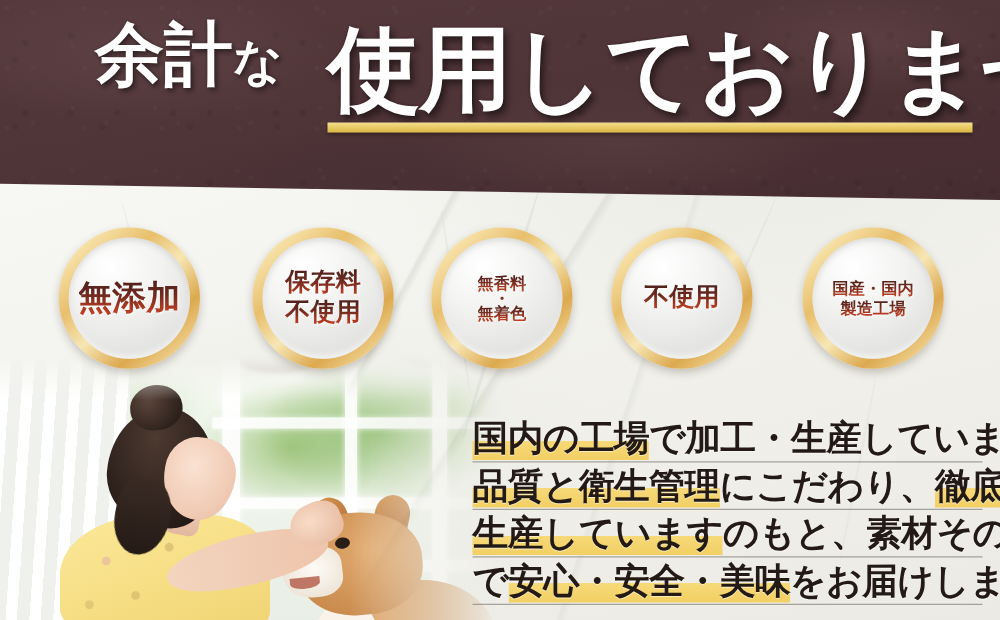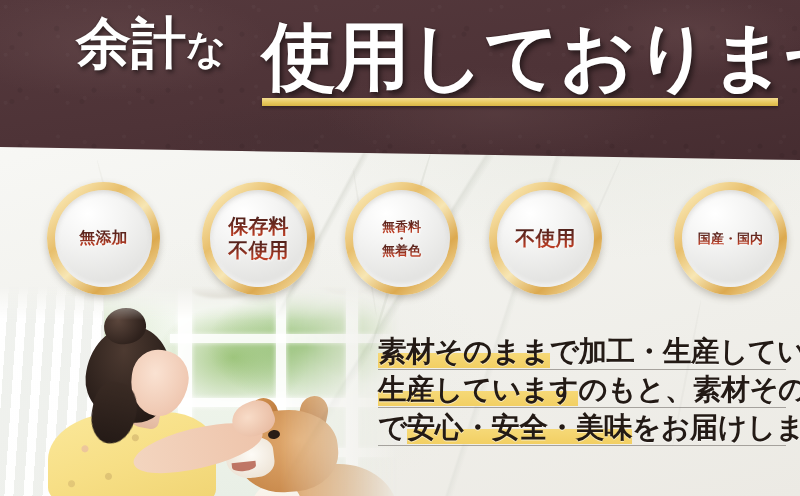--- a/index.html
+++ b/index.html
@@ -186,21 +186,21 @@
     display:flex; flex-direction:column; align-items:center; justify-content:center;
     line-height:1.18;
   }
   .badge-text {
     font-weight:bold; white-space:nowrap; text-align:center;
     background:linear-gradient(180deg,#4a1f1a 0%,#6d2a20 40%,#b23a22 78%,#c8452a 100%);
     -webkit-background-clip:text; background-clip:text;
     -webkit-text-fill-color:transparent; color:#7a2a1e;
     filter:drop-shadow(1px 1px 1px rgba(255,255,255,.8));
   }
-  .bt-1line { font-size:16px; letter-spacing:.01em; }
+  .bt-1line { font-size:27px; letter-spacing:.01em; }
   .bt-2line { font-size:20px; letter-spacing:.01em; }
   .bt-3line { font-size:13px; letter-spacing:.005em; }
   .bt-dot   { font-size:13px; line-height:.7; }
 
   
   .copy {
     position:absolute; left:378px; top:332px; width:408px;
   }
   .copy-line {
     position:relative; height:38px;
@@ -299,29 +299,33 @@
       <div class="badge-text bt-3line">無着色</div>
     </div>
   </div>
 
   <div class="badge" style="left:489px; top:182px;">
     <div class="badge-inner">
       <div class="badge-text bt-2line">不使用</div>
     </div>
   </div>
 
-  <div class="badge" style="left:674px; top:182px;font-family:Liberation Serif, serif;">
+  <div class="badge" style="left:642px; top:182px;font-family:Liberation Serif, serif;">
     <div class="badge-inner">
       <div class="badge-text bt-3line">国産・国内</div>
+      <div class="badge-text bt-3line">製造工場</div>
     </div>
   </div>
 
   <div class="copy">
     <div class="copy-line">
-        <span class="txt"><span class="mark">素材そのまま</span><span>で加工・生産しています。</span></span>
+        <span class="txt"><span class="mark">国内の工場</span><span>で加工・生産しています。</span></span>
+      </div>
+    <div class="copy-line">
+        <span class="txt"><span class="mark">品質と衛生管理</span><span>にこだわり、</span><span class="mark">徹底</span></span>
       </div>
     <div class="copy-line">
         <span class="txt"><span class="mark">生産しています</span><span>のもと、素材そのまま</span></span>
       </div>
     <div class="copy-line">
         <span class="txt"><span>で</span><span class="mark">安心・安全・美味</span><span>をお届けします。</span></span>
       </div>
   </div>
 
 </div>

